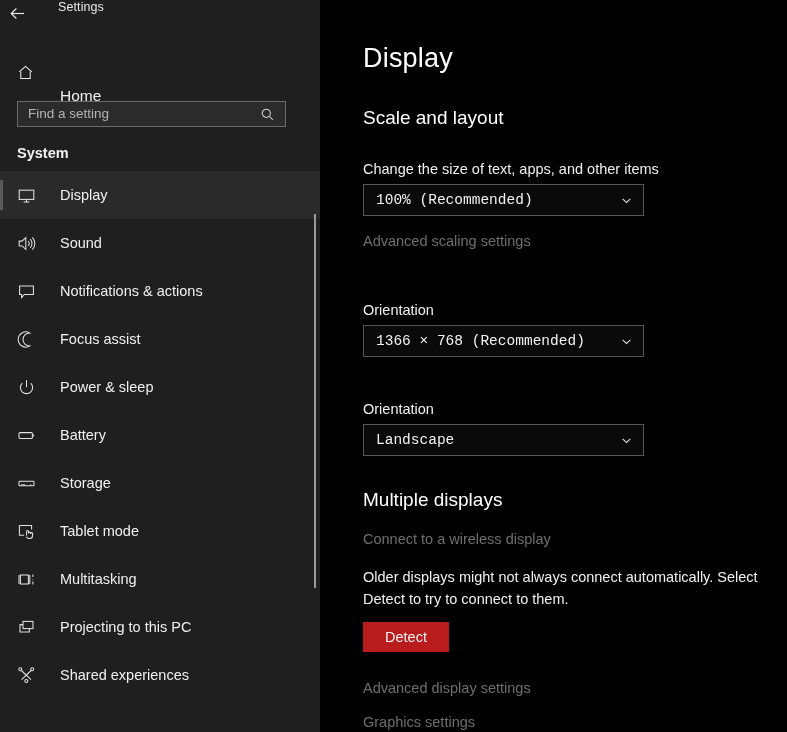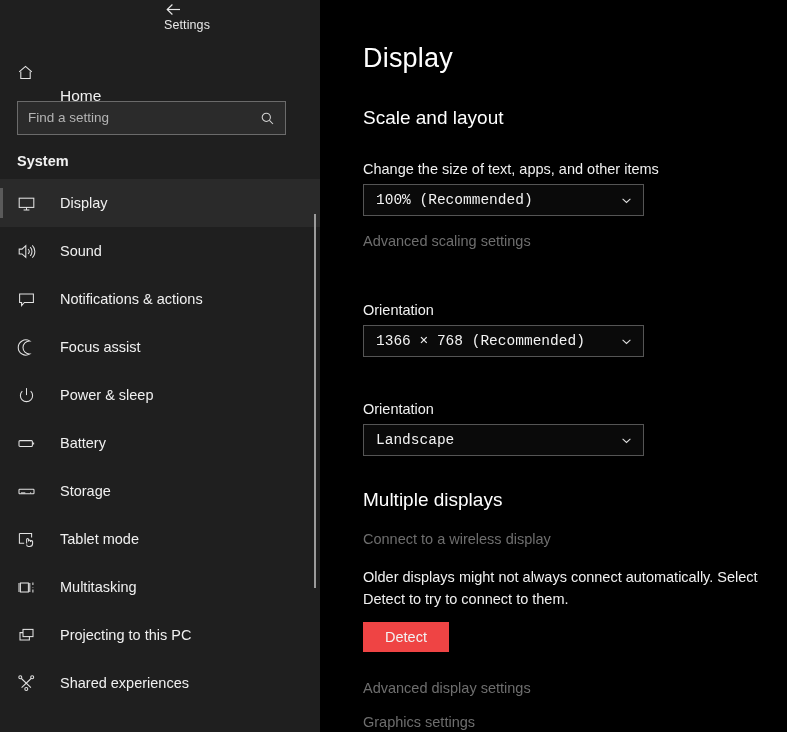--- a/index.html
+++ b/index.html
@@ -27,23 +27,21 @@
     width: 320px;
     height: 732px;
     background: #1f1f1f;
     flex: 0 0 320px;
     overflow: hidden;
   }
 
   .titlebar {
     height: 32px;
     display: flex;
-    align-items: center;
-    padding-left: 26px;
-    flex-direction: column;
+    padding-left: 4px;
   }
   .back-btn {
     width: 26px;
     height: 26px;
     display: flex;
     align-items: center;
     justify-content: center;
     color: #e8e8e8;
     cursor: pointer;
   }
@@ -66,21 +64,21 @@
   .home-row .ico { width: 22px; display: flex; align-items: center; color: #e6e6e6; }
   .home-label {
     margin-left: 21px;
     font-size: 15.5px;
     color: #f0f0f0;
     margin-top: 47px;
   }
 
   .search-wrap {
     margin: 11px 34px 0 17px;
-    height: 34px;
+    height: 26px;
     border: 1px solid #6b6b6b;
     background: #2b2b2b;
     display: flex;
     padding: 0 6px 0 10px;
   }
   .search-input {
     flex: 1;
     border: none;
     outline: none;
     background: transparent;
@@ -216,21 +214,21 @@
   .body-text {
     font-size: 14.5px;
     color: #f0f0f0;
     line-height: 1.52;
     max-width: 415px;
     margin-bottom: 12px;
   }
 
   .btn {
     display: inline-block;
-    background: #ef4444;
+    background: #b91c1c;
     border: none;
     color: #f2f2f2;
     font-family: "Liberation Sans", sans-serif;
     font-size: 14.5px;
     padding: 7px 22px;
     cursor: pointer;
   }
 </style>
 </head>
 <body>

